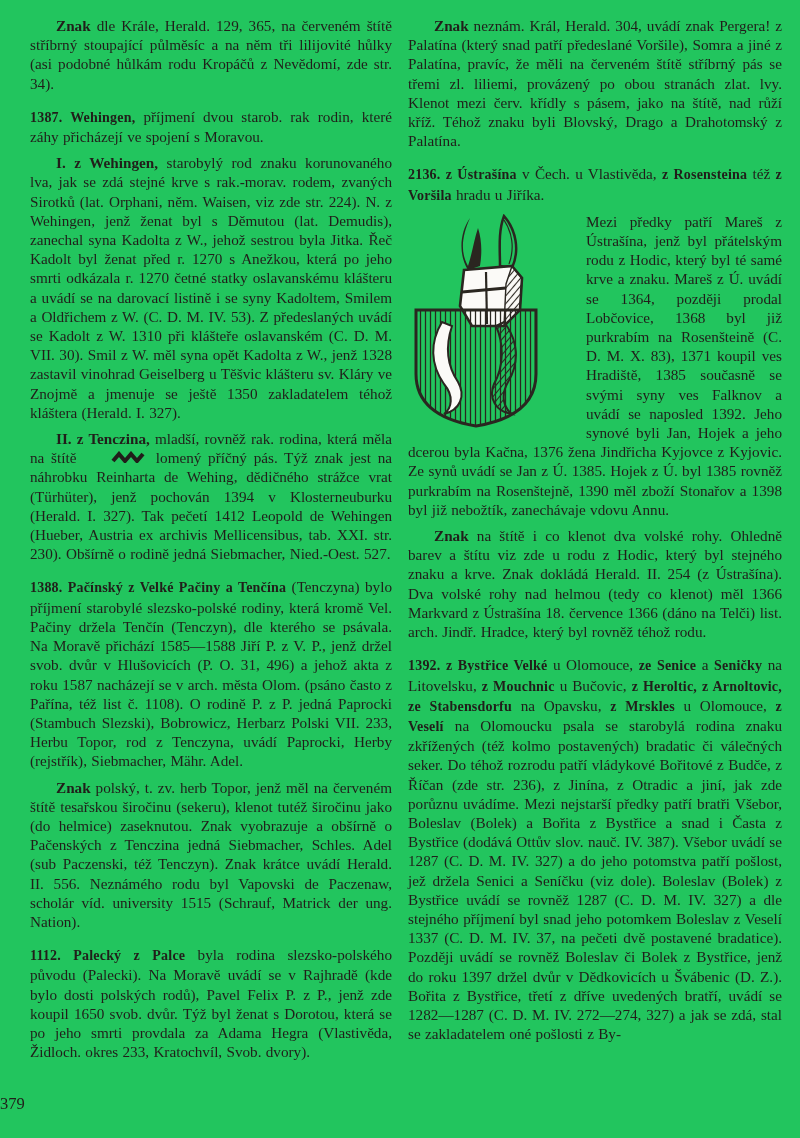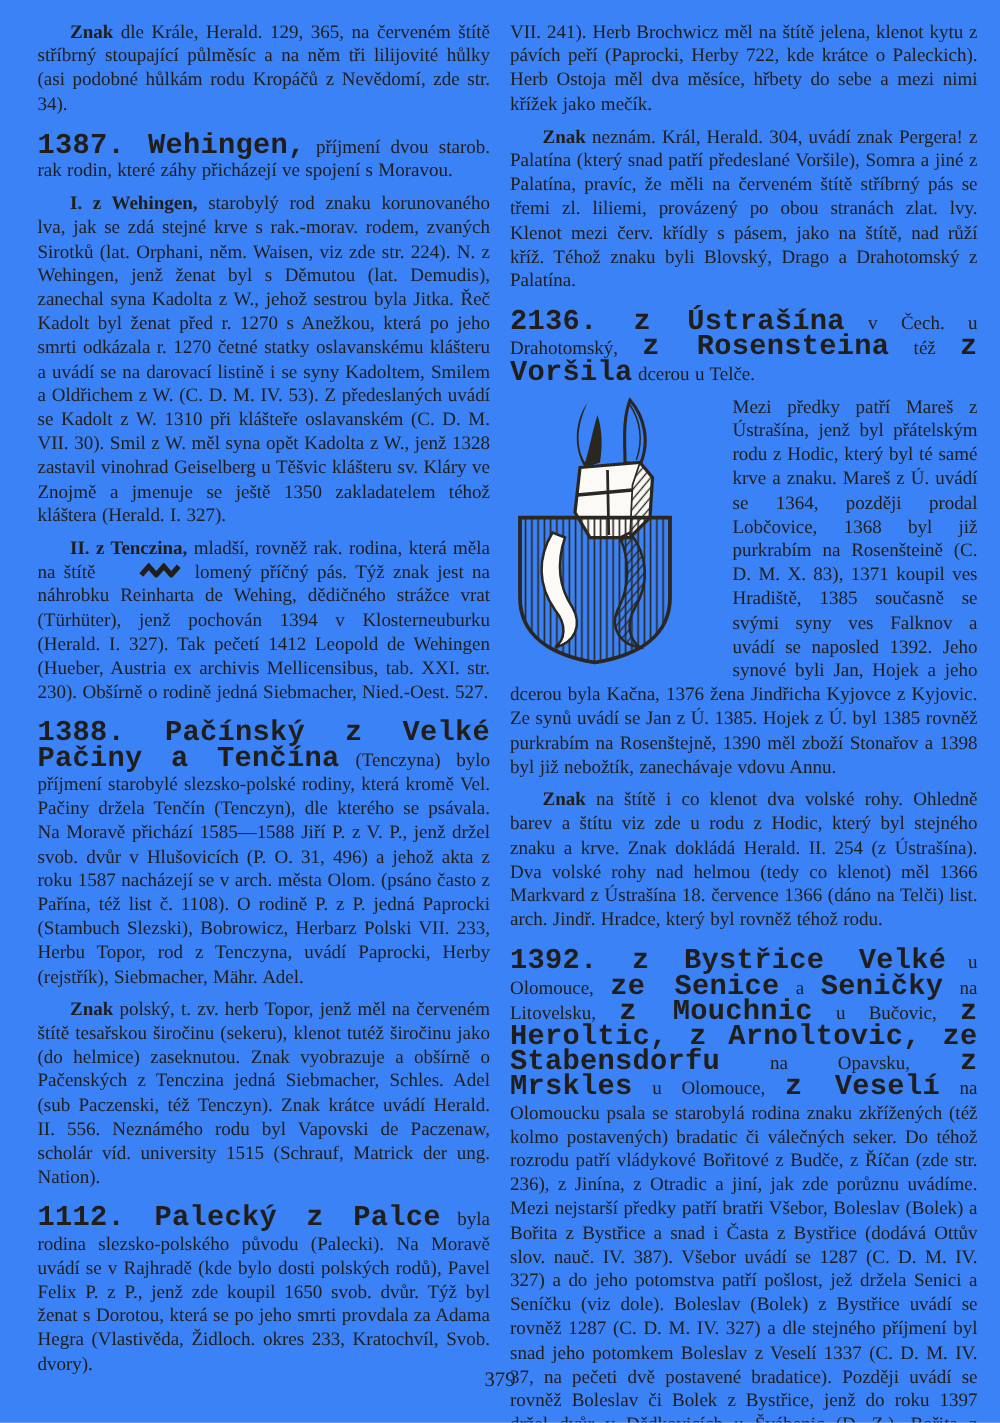--- a/index.html
+++ b/index.html
@@ -4,21 +4,21 @@
 <style>
   html,body{margin:0;padding:0;}
   body{
     width:800px;height:1138px;
     background:#e9e7e2;
     font-family:"Liberation Serif","DejaVu Serif",serif;
   }
   .page{
     position:relative;
     width:800px;height:1138px;
-    background:#3b82f6;
+    background:#22c55e;
     color:#211e1a;
     overflow:hidden;
     box-sizing:border-box;
     padding:16px 18px 0 30px;
   }
   .columns{
     display:flex;
     gap:16px;
   }
   .col{
@@ -27,42 +27,41 @@
     line-height:19.2px;
     word-spacing:0.5px;
   }
   .col-left{width:362px;flex:0 0 362px;}
   .col-right{width:374px;flex:0 0 374px;}
   .para{margin:0 0 7px 0;}
   .para.indent{text-indent:26px;}
   .para.entry{margin-top:14px;}
   .run-heading{
     font-weight:bold;
-    font-size:23px;
+    font-size:14px;
     letter-spacing:0.2px;
-    font-family:Liberation Mono, monospace;
   }
   .run-bold{font-weight:bold;}
   .zigzag{
     display:inline-block;
     vertical-align:baseline;
     margin:0 2px;
   }
   .figure-flow{overflow:visible;}
   .arms-figure{
     float:left;
     width:168px;
     height:214px;
     margin:2px 10px 4px 0;
   }
   .page-footer{
     position:absolute;
     left:0;right:0;
     bottom:24px;
-    text-align:center;
+    text-align:left;
     font-size:16.5px;
     color:#211e1a;
   }
 </style>
 </head>
 <body>
 
 <div class="page">
   <div class="columns">
     <div class="col col-left">
@@ -72,23 +71,22 @@
         <p class="para indent"><span class="run-bold">II. z Tenczina,</span><span> mladší, rovněž rak. rodina, která měla na štítě </span>
   <span class="zigzag"><svg width="36" height="12" viewBox="0 0 36 12" xmlns="http://www.w3.org/2000/svg">
               <polyline points="2,10 8,3 14,10 20,3 26,10 32,3" fill="none" stroke="#211e1a" stroke-width="4"></polyline>
             </svg></span>
 <span> lomený příčný pás. Týž znak jest na náhrobku Reinharta de Wehing, dědičného strážce vrat (Türhüter), jenž pochován 1394 v Klosterneuburku (Herald. I. 327). Tak pečetí 1412 Leopold de Wehingen (Hueber, Austria ex archivis Mellicensibus, tab. XXI. str. 230). Obšírně o rodině jedná Siebmacher, Nied.-Oest. 527.</span></p>
         <p class="para entry"><span class="run-heading">1388. Pačínský z Velké Pačiny a Tenčína</span><span> (Tenczyna) bylo příjmení starobylé slezsko-polské rodiny, která kromě Vel. Pačiny držela Tenčín (Tenczyn), dle kterého se psávala. Na Moravě přichází 1585—1588 Jiří P. z V. P., jenž držel svob. dvůr v Hlušovicích (P. O. 31, 496) a jehož akta z roku 1587 nacházejí se v arch. města Olom. (psáno často z Pařína, též list č. 1108). O rodině P. z P. jedná Paprocki (Stambuch Slezski), Bobrowicz, Herbarz Polski VII. 233, Herbu Topor, rod z Tenczyna, uvádí Paprocki, Herby (rejstřík), Siebmacher, Mähr. Adel.</span></p>
         <p class="para indent"><span class="run-bold">Znak</span><span> polský, t. zv. herb Topor, jenž měl na červeném štítě tesařskou širočinu (sekeru), klenot tutéž širočinu jako (do helmice) zaseknutou. Znak vyobrazuje a obšírně o Pačenských z Tenczina jedná Siebmacher, Schles. Adel (sub Paczenski, též Tenczyn). Znak krátce uvádí Herald. II. 556. Neznámého rodu byl Vapovski de Paczenaw, scholár víd. university 1515 (Schrauf, Matrick der ung. Nation).</span></p>
         <p class="para entry"><span class="run-heading">1112. Palecký z Palce</span><span> byla rodina slezsko-polského původu (Palecki). Na Moravě uvádí se v Rajhradě (kde bylo dosti polských rodů), Pavel Felix P. z P., jenž zde koupil 1650 svob. dvůr. Týž byl ženat s Dorotou, která se po jeho smrti provdala za Adama Hegra (Vlastivěda, Židloch. okres 233, Kratochvíl, Svob. dvory).</span></p>
       </div>
     <div class="col col-right">
-        <p class="para"><span>VII. 241). Herb Brochwicz měl na štítě jelena, klenot kytu z pávích peří (Paprocki, Herby 722, kde krátce o Paleckich). Herb Ostoja měl dva měsíce, hřbety do sebe a mezi nimi křížek jako mečík.</span></p>
         <p class="para indent"><span class="run-bold">Znak</span><span> neznám. Král, Herald. 304, uvádí znak Pergera! z Palatína (který snad patří předeslané Voršile), Somra a jiné z Palatína, pravíc, že měli na červeném štítě stříbrný pás se třemi zl. liliemi, provázený po obou stranách zlat. lvy. Klenot mezi červ. křídly s pásem, jako na štítě, nad růží kříž. Téhož znaku byli Blovský, Drago a Drahotomský z Palatína.</span></p>
-        <p class="para entry"><span class="run-heading">2136. z Ústrašína</span><span> v Čech. u Drahotomský, </span><span class="run-heading">z Rosensteina</span><span> též </span><span class="run-heading">z Voršila</span><span> dcerou u Telče.</span></p>
+        <p class="para entry"><span class="run-heading">2136. z Ústrašína</span><span> v Čech. u Vlastivěda, </span><span class="run-heading">z Rosensteina</span><span> též </span><span class="run-heading">z Voršila</span><span> hradu u Jiříka.</span></p>
         <div class="figure-flow">
   <svg class="arms-figure" viewBox="0 0 168 214" xmlns="http://www.w3.org/2000/svg">
     <defs>
       <pattern id="vhatch" width="5" height="5" patternUnits="userSpaceOnUse">
         <line x1="2.5" y1="0" x2="2.5" y2="5" stroke="#2a2620" stroke-width="1.3"></line>
       </pattern>
       <pattern id="dhatch" width="5" height="5" patternUnits="userSpaceOnUse" patternTransform="rotate(40)">
         <line x1="2.5" y1="0" x2="2.5" y2="5" stroke="#2a2620" stroke-width="1.1"></line>
       </pattern>
     </defs>

